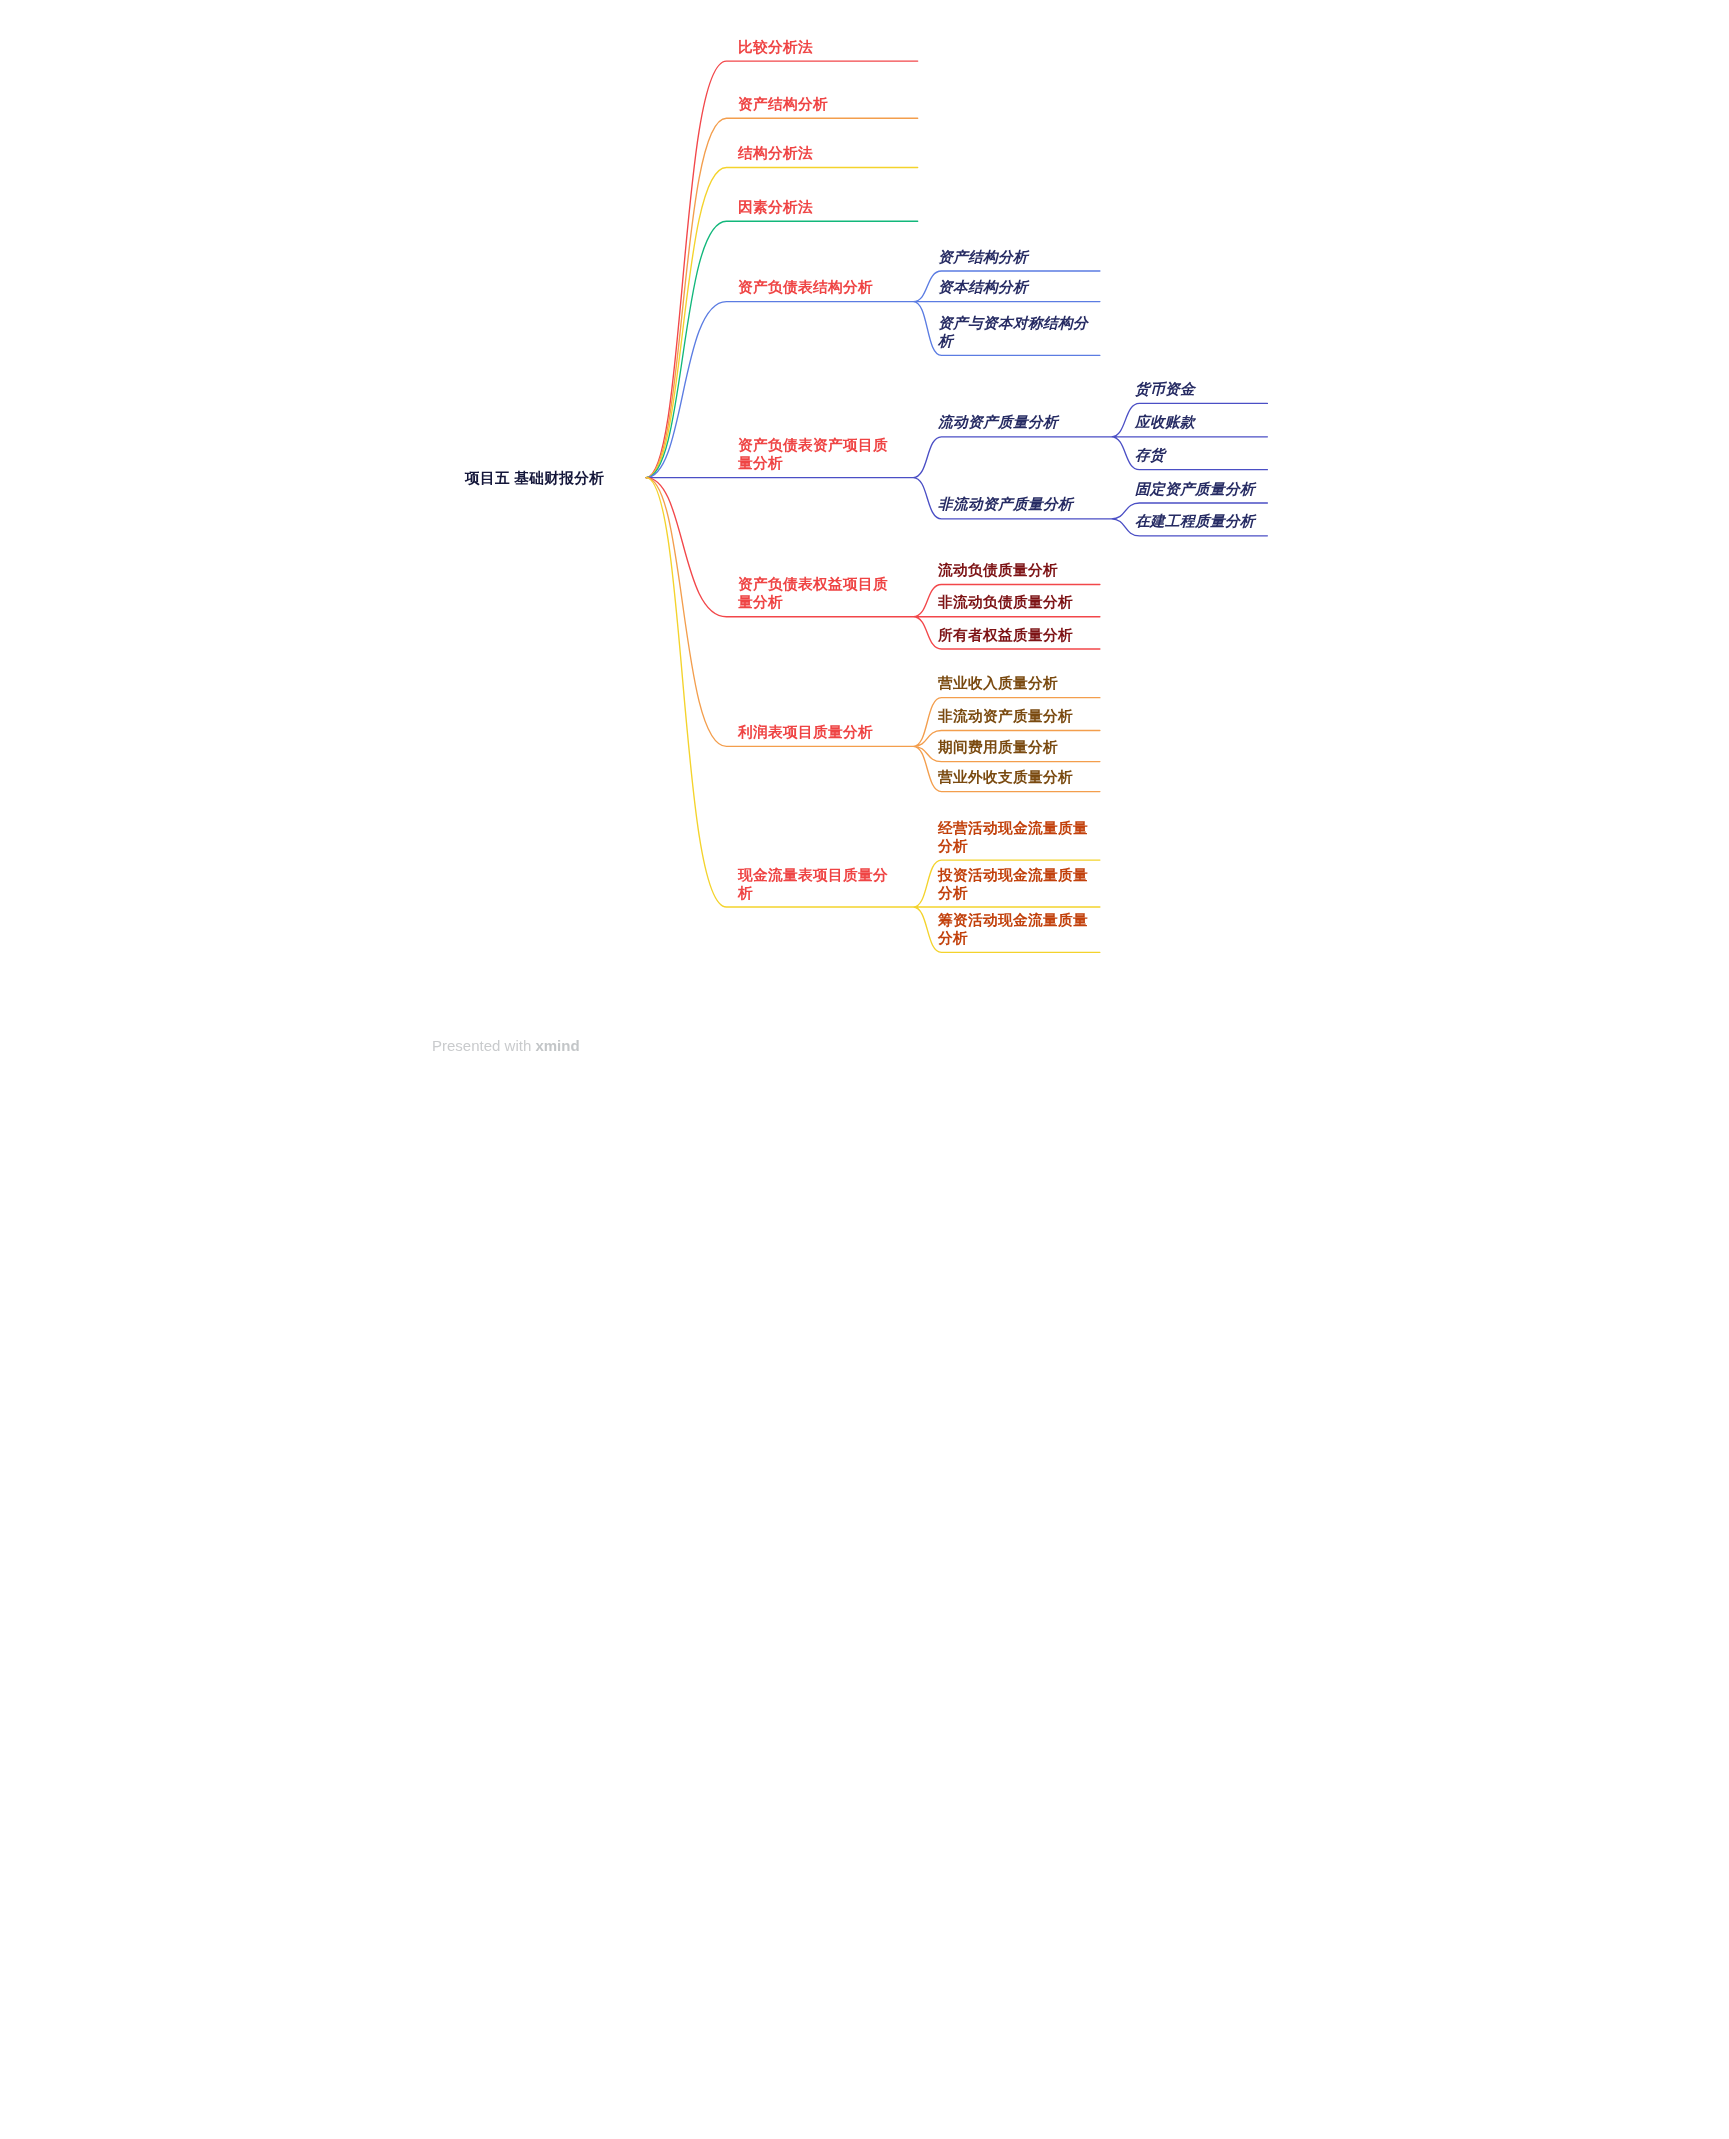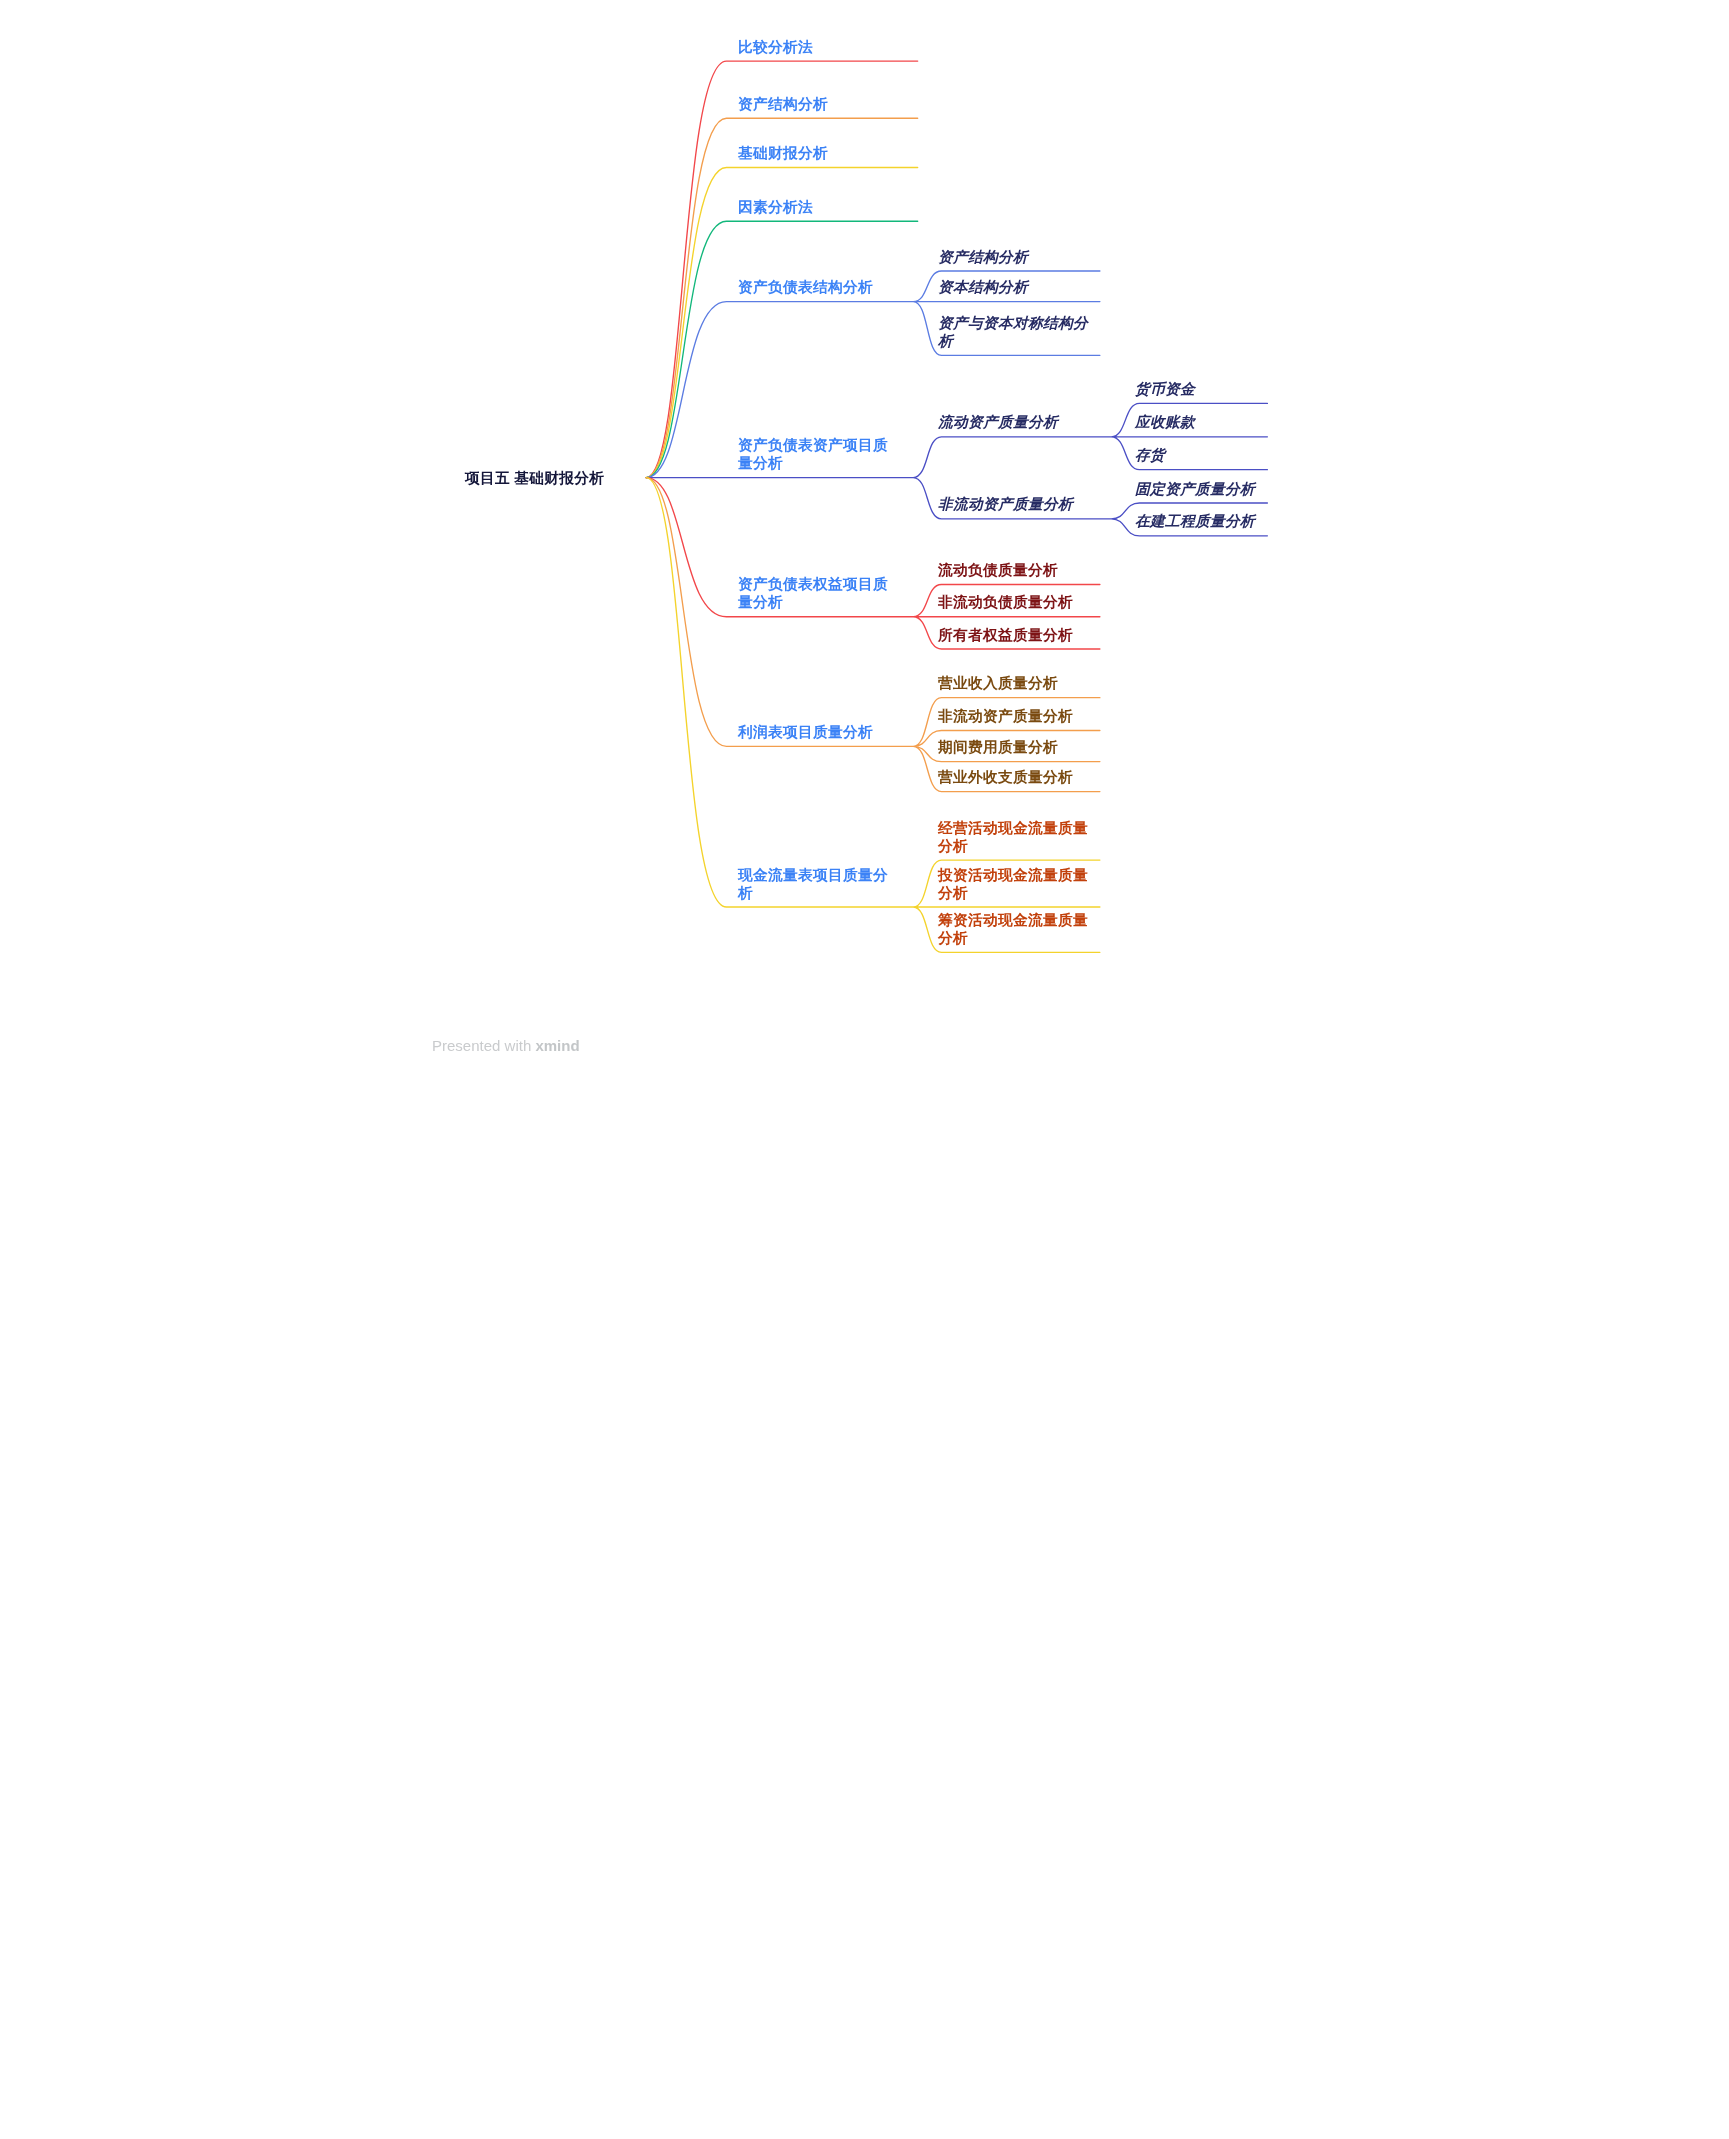--- a/index.html
+++ b/index.html
@@ -16,21 +16,21 @@
   .node{
     position:absolute;
     font-size:14.7px;
     font-weight:800;
     line-height:18.7px;
     letter-spacing:0.3px;
     white-space:nowrap;
     color:#000;
   }
   .wrap{white-space:normal;width:10.4em;word-break:break-all;}
-  .t-black{color:#3b82f6;}
+  .t-black{color:#ef4444;}
   .t-navy{color:#262b63;font-style:italic;}
   .t-red{color:#7d1315;}
   .t-brown{color:#7a4a10;}
   .t-olive{color:#c2410c;}
   .root{
     position:absolute;
     left:33px;top:478px;
     transform:translateY(-50%);
     font-size:14.7px;font-weight:700;letter-spacing:0.3px;
     color:#14163a;white-space:nowrap;
@@ -95,21 +95,21 @@
                M850,1603 C878,1603 872,1520 900,1520 L1180,1520
                M850,1603 L1180,1603
                M850,1603 C878,1603 872,1683 900,1683 L1180,1683"></path>
     </g>
   </svg>
 
   <div class="root">项目五 基础财报分析</div>
 
   <div class="node t-black" style="left:306px;bottom:1013px">比较分析法</div>
   <div class="node t-black" style="left:306px;bottom:956px">资产结构分析</div>
-  <div class="node t-black" style="left:306px;bottom:907px">基础财报分析</div>
+  <div class="node t-black" style="left:306px;bottom:907px">结构分析法</div>
   <div class="node t-black" style="left:306px;bottom:853px">因素分析法</div>
   <div class="node t-black" style="left:306px;bottom:773px">资产负债表结构分析</div>
   <div class="node t-black wrap" style="left:306px;bottom:597px">资产负债表资产项目质量分析</div>
   <div class="node t-black wrap" style="left:306px;bottom:458px">资产负债表权益项目质量分析</div>
   <div class="node t-black" style="left:306px;bottom:328px">利润表项目质量分析</div>
   <div class="node t-black wrap" style="left:306px;bottom:167px">现金流量表项目质量分析</div>
 
   <div class="node t-navy" style="left:506px;bottom:803px">资产结构分析</div>
   <div class="node t-navy" style="left:506px;bottom:773px">资本结构分析</div>
   <div class="node t-navy wrap" style="left:506px;bottom:719px">资产与资本对称结构分析</div>

